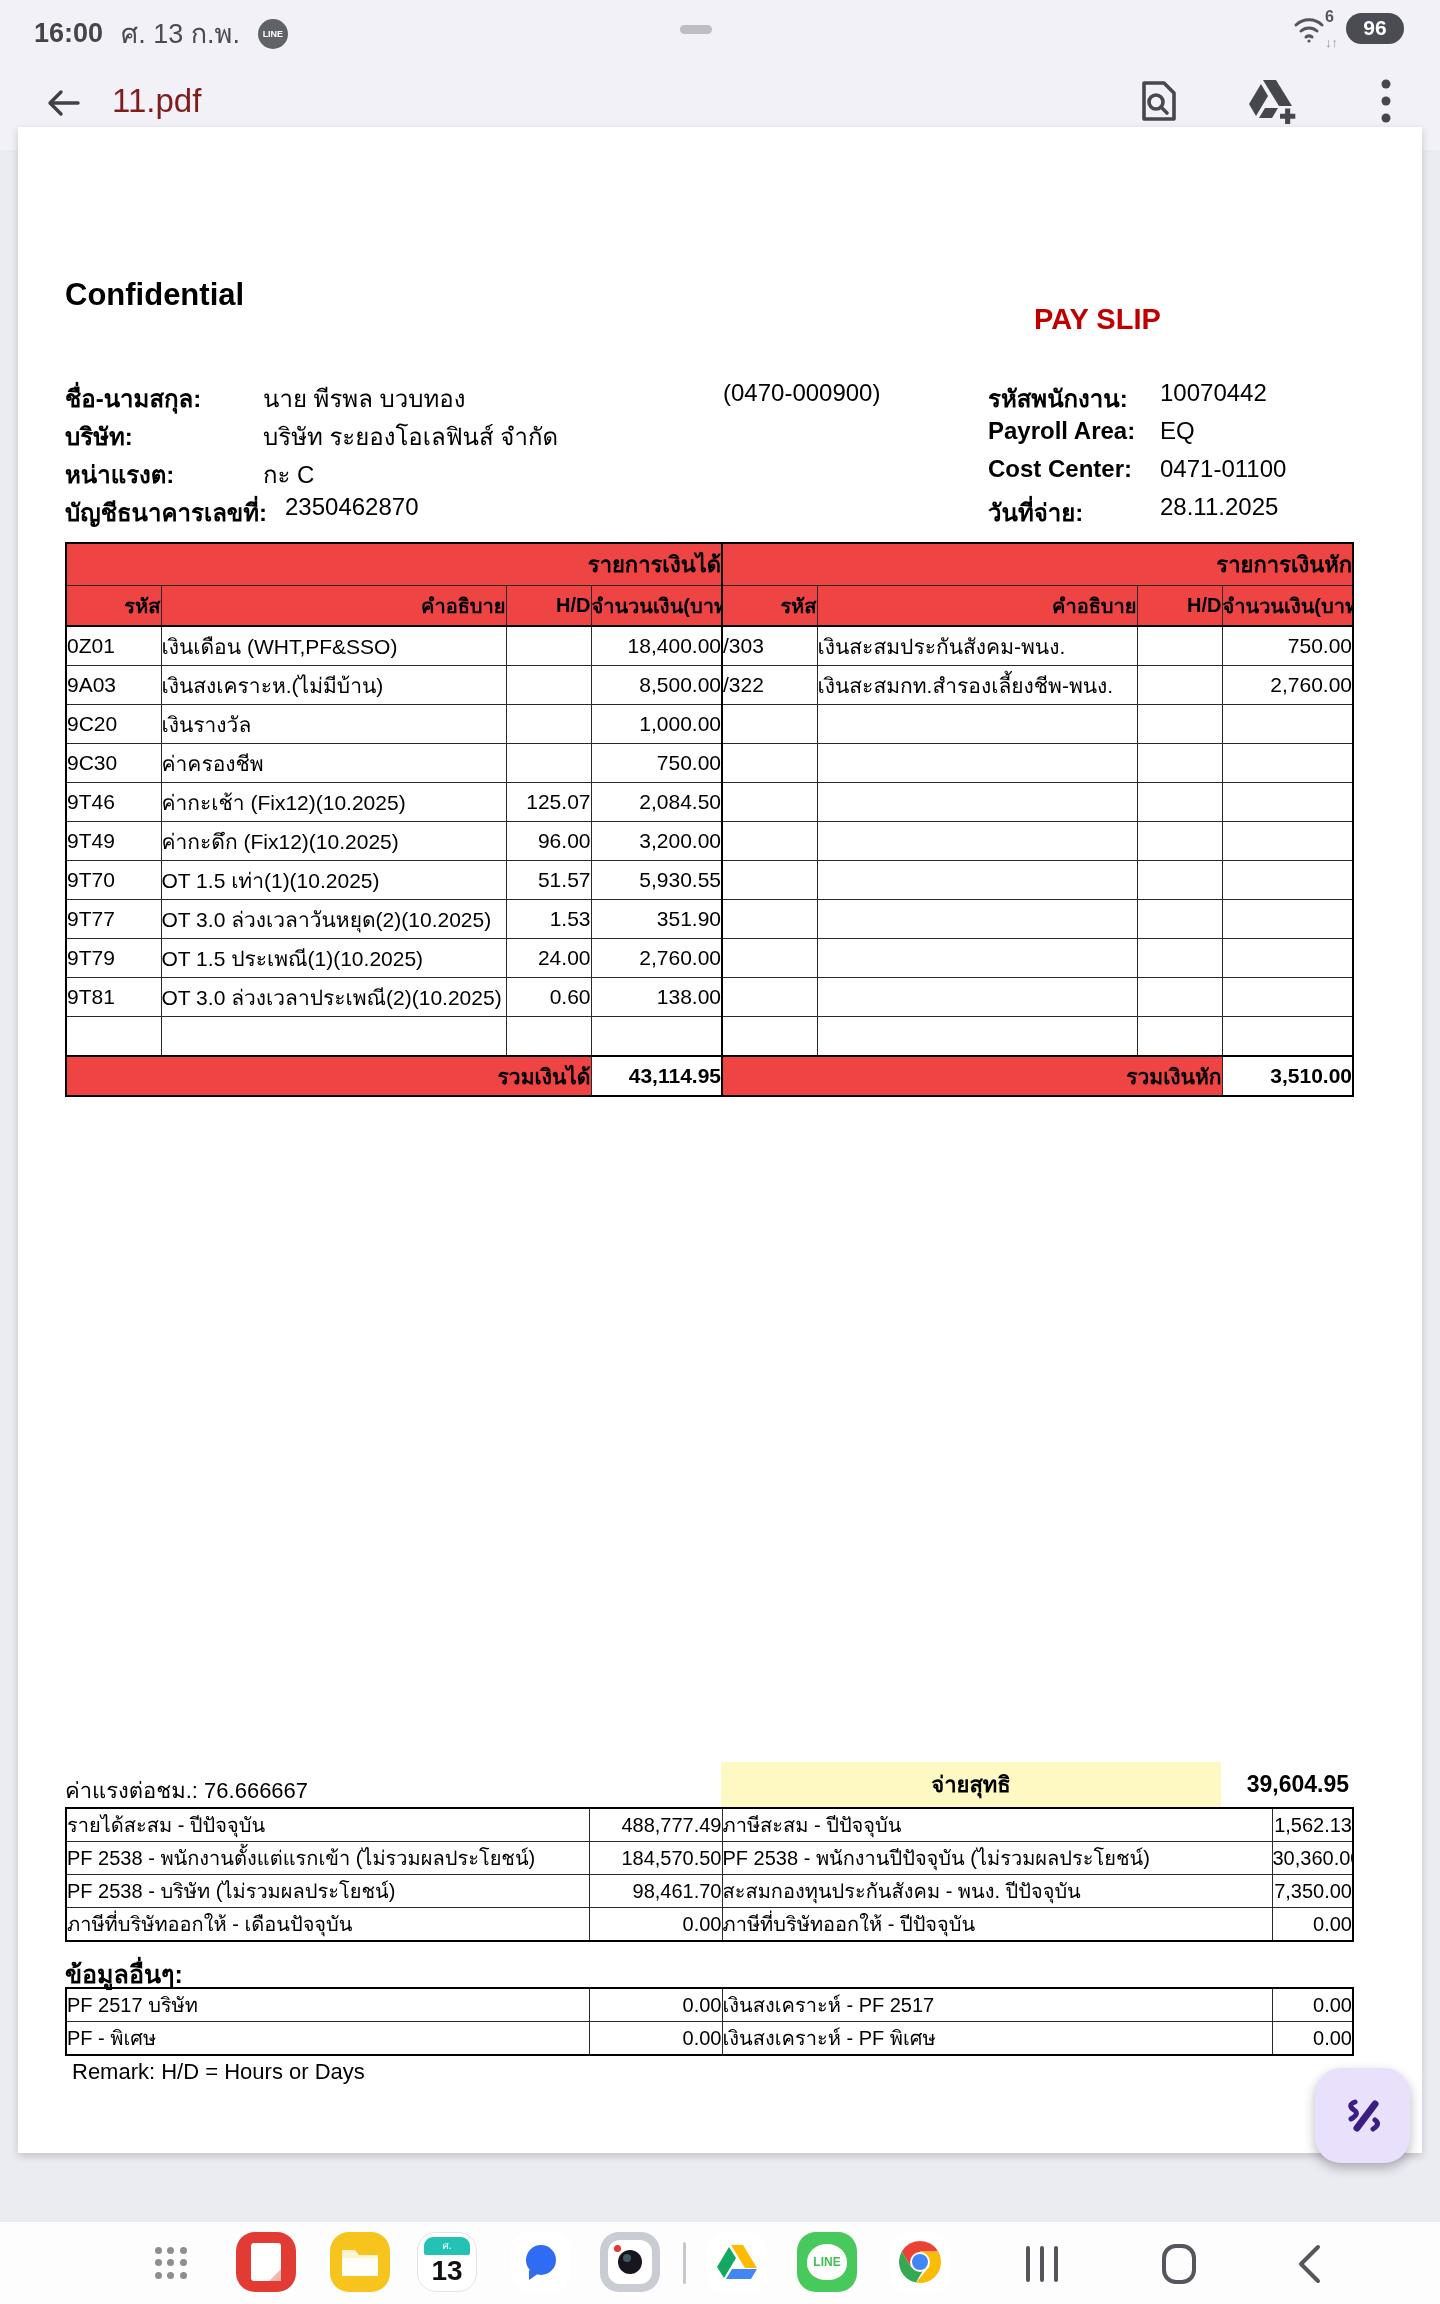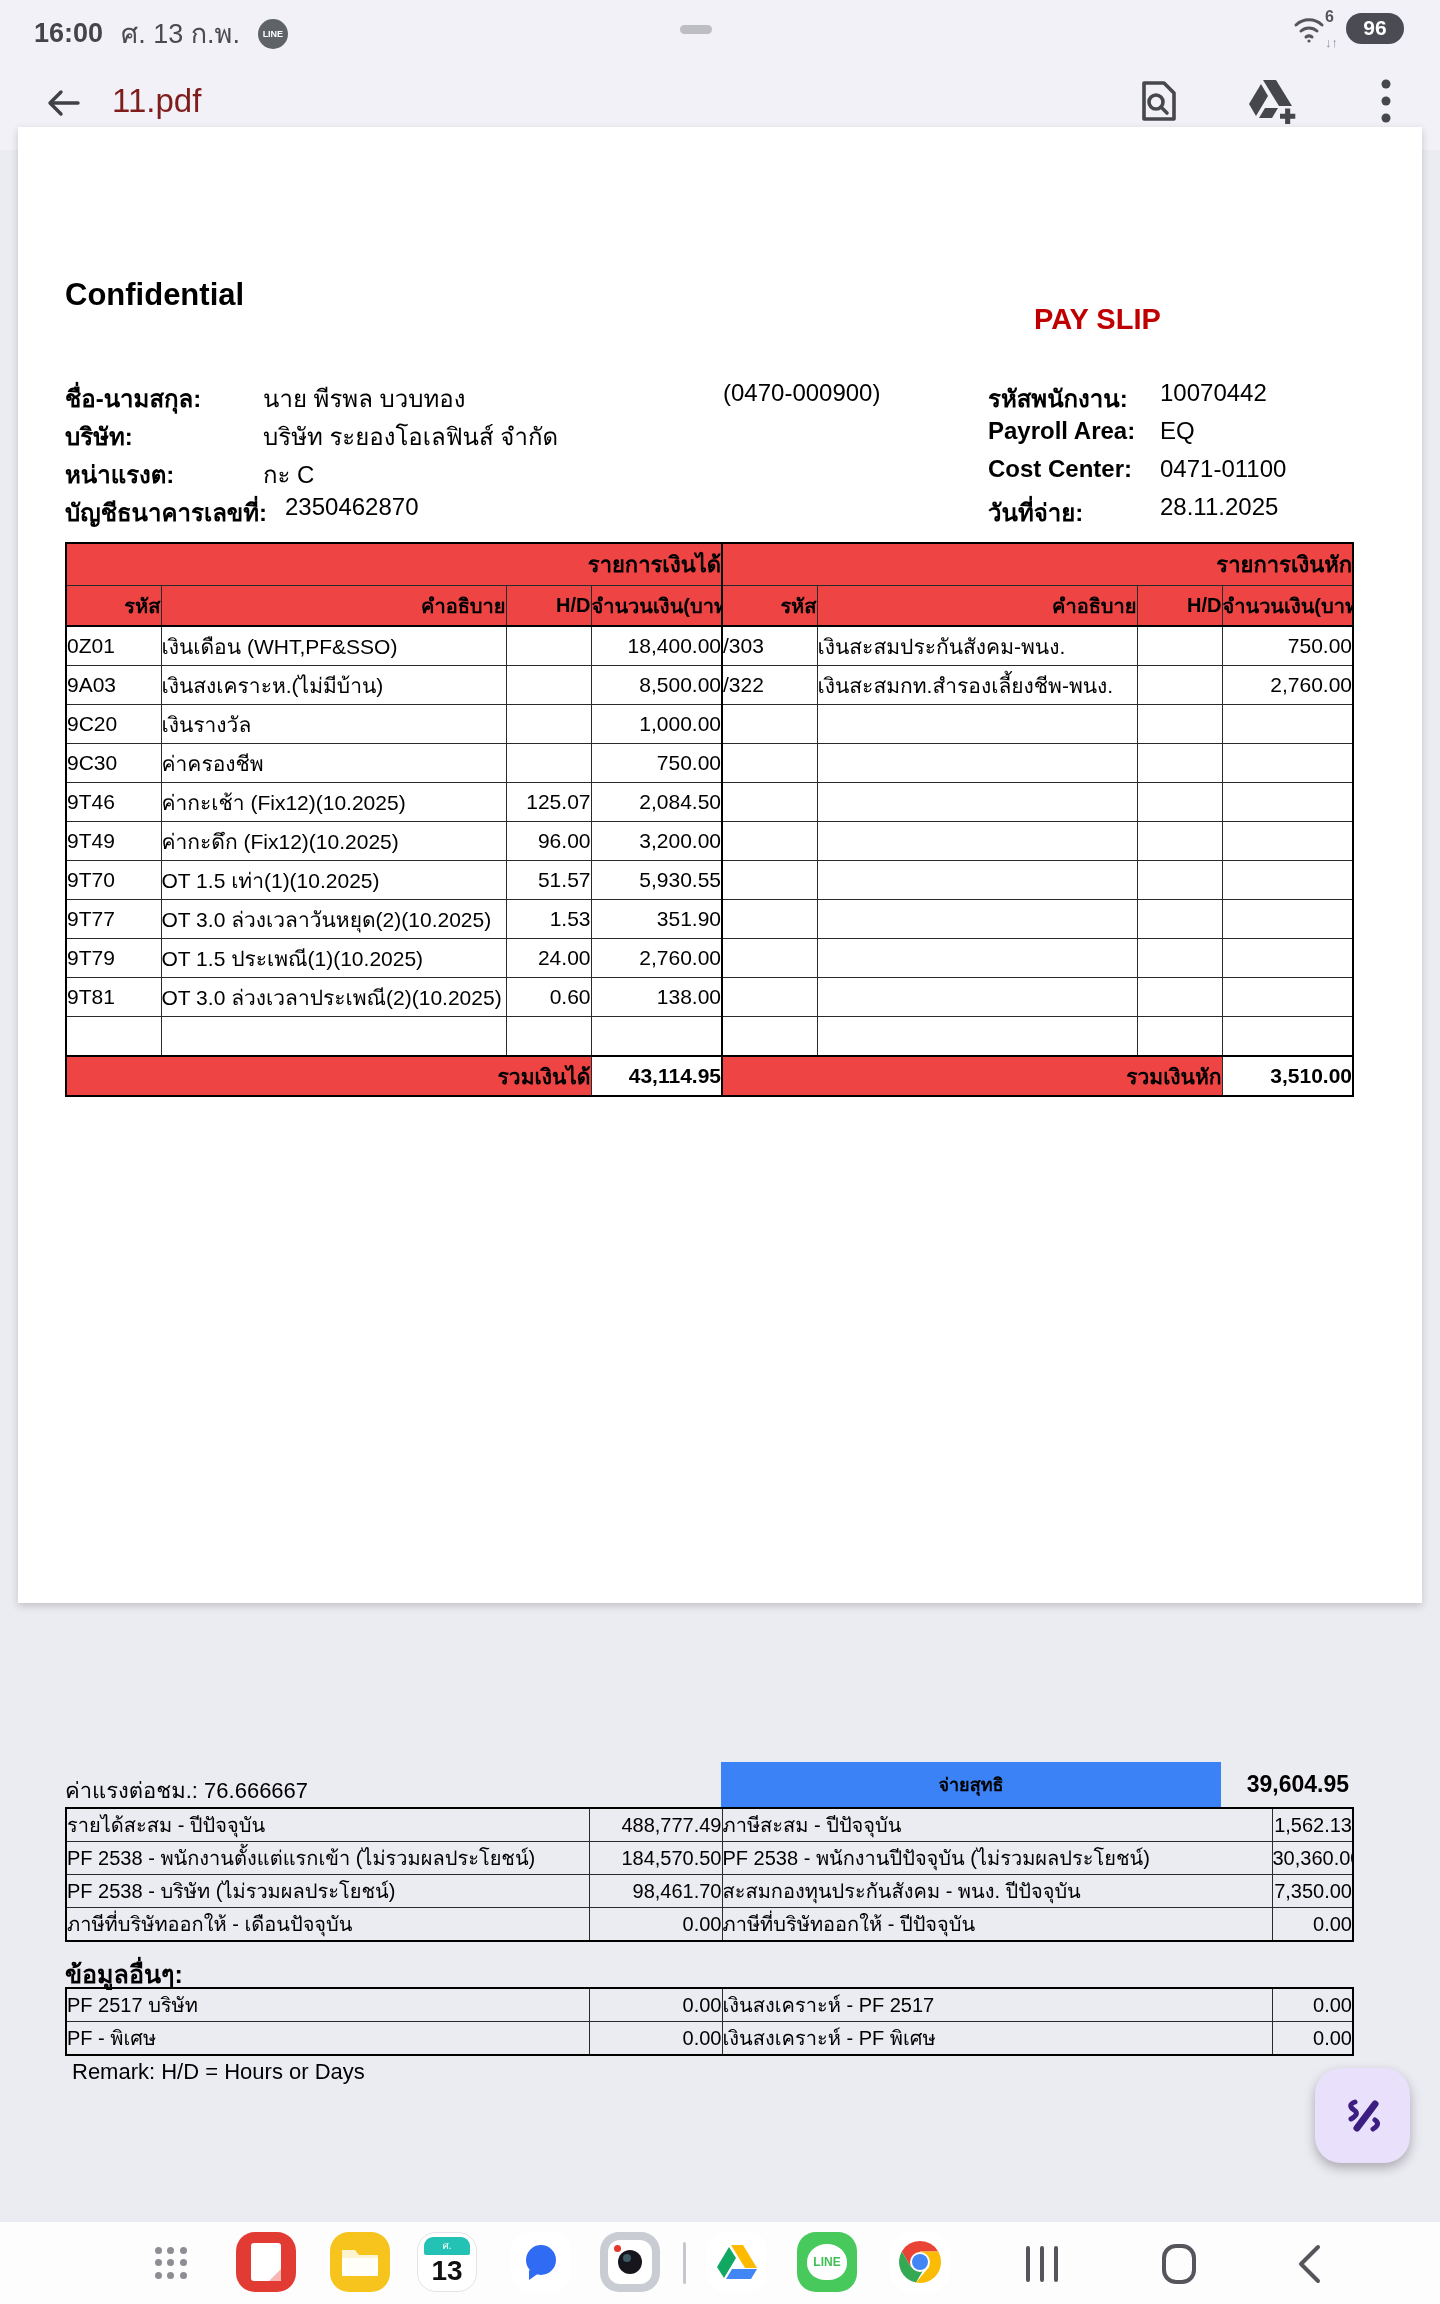--- a/index.html
+++ b/index.html
@@ -20,21 +20,21 @@
   .wifi-arrows{position:absolute;right:-2px;bottom:-4px;font-size:13px;color:#8e8e95;}
   .battery-pill{min-width:46px;height:31px;border-radius:16px;background:#4b4b54;color:#fff;
                 font-size:21px;font-weight:bold;display:flex;align-items:center;justify-content:center;padding:0 6px;}
   
   .app-bar{position:absolute;left:0;top:55px;width:1440px;height:95px;background:#f2f1f8;}
   .back-btn{position:absolute;left:38px;top:22px;width:52px;height:52px;display:flex;align-items:center;justify-content:center;}
   .app-title{position:absolute;left:112px;top:27px;font-size:33px;color:#7f1d1d;}
   .appbar-actions{position:absolute;right:28px;top:20px;display:flex;align-items:center;gap:62px;}
   .icon-btn{width:52px;height:52px;display:flex;align-items:center;justify-content:center;}
   
-  .page{position:absolute;left:18px;top:127px;width:1404px;height:1476px;background:#fff;
+  .page{position:absolute;left:18px;top:127px;width:1404px;height:2026px;background:#fff;
         box-shadow:0 3px 8px rgba(0,0,0,.18);}
   .abs{position:absolute;}
   .confidential{left:47px;top:150px;font-size:31px;font-weight:bold;}
   .payslip{left:1016px;top:176px;font-size:29px;font-weight:bold;color:#c00000;}
   .info-row{position:absolute;left:0;width:1404px;height:30px;font-size:24px;}
   .info-row span{position:absolute;white-space:nowrap;}
   .il{left:47px;font-weight:bold;}
   .iv{left:245px;}
   .iv4{left:267px;}
   .ix{left:705px;}
@@ -50,22 +50,22 @@
   .main-table tbody td{height:38px;}
   .c-code{padding-left:5px;text-align:left;}
   .c-desc{padding-left:6px;text-align:left;}
   .c-num{padding-right:5px;text-align:right;}
   .mid{border-left:2px solid #000 !important;}
   .filler td{height:719px;}
   .totals td{height:41px;border-top:2px solid #000;}
   .totals .amt{font-weight:bold;}
   
   .wage-text{left:47px;top:1646px;font-size:22px;}
-  .net-label{left:703px;top:1635px;width:500px;height:45px;background:#3b82f6;font-weight:bold;
-             font-size:18px;display:flex;align-items:center;justify-content:center;}
+  .net-label{left:703px;top:1635px;width:500px;height:45px;background:#fef9c3;font-weight:bold;
+             font-size:22px;display:flex;align-items:center;justify-content:center;}
   .net-amount{left:1203px;top:1635px;width:131px;height:45px;font-weight:bold;font-size:23px;
               display:flex;align-items:center;justify-content:flex-end;padding-right:3px;box-sizing:border-box;}
   .sub-table{position:absolute;left:47px;width:1287px;border:2px solid #000;font-size:20px;}
   .sub-table td{border:1px solid #2a2a2a;height:32px;overflow:hidden;white-space:nowrap;padding:0;}
   .ytd{top:1680px;}
   .other{top:1860px;}
   .other-heading{left:47px;top:1827px;font-size:25px;font-weight:bold;}
   .remark{left:54px;top:1932px;font-size:22px;}
   
   .fab{position:absolute;left:1315px;top:2068px;width:95px;height:95px;border-radius:26px;background:#e9e0fb;

